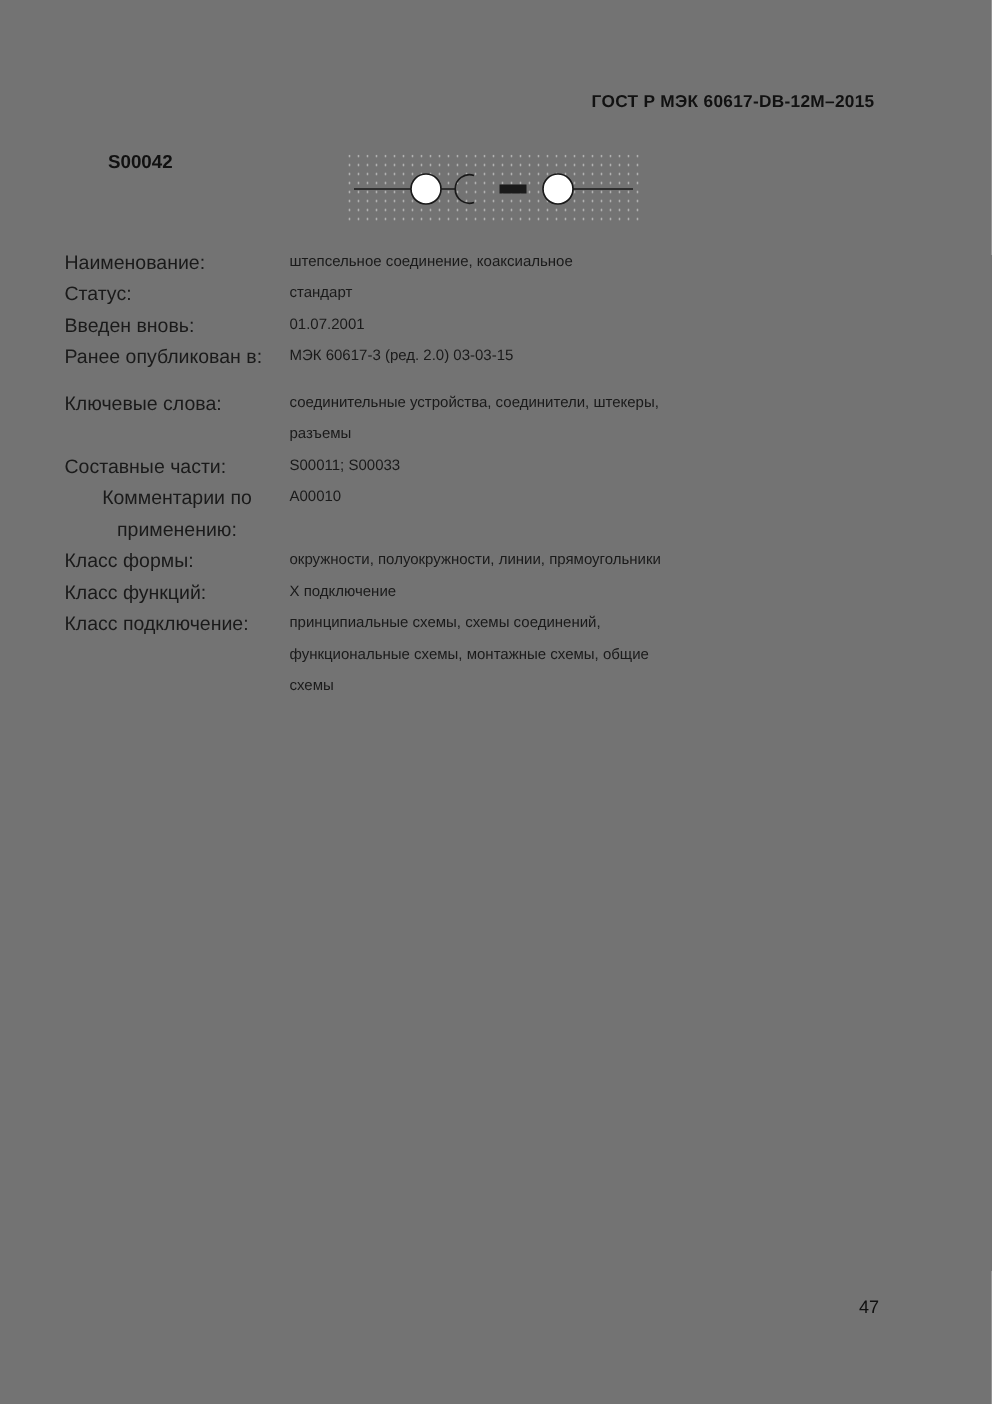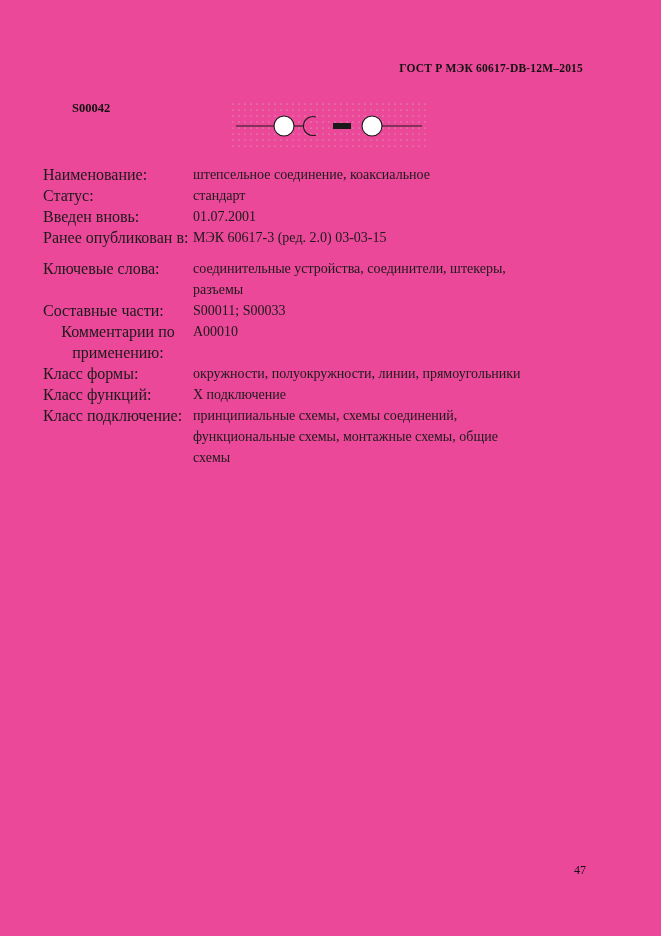--- a/index.html
+++ b/index.html
@@ -11,22 +11,21 @@
     height: 936px;
     background: #ffffff;
     font-family: "Liberation Sans", sans-serif;
     color: #1a1a1a;
     position: relative;
     overflow: hidden;
   }
   .page {
     position: absolute;
     inset: 0;
-    background: #ec4899;
-    font-family: Liberation Serif, serif;
+    background: #737373;
   }
   .header-std {
     position: absolute;
     top: 62px;
     right: 78px;
     font-size: 11.5px;
     font-weight: bold;
     letter-spacing: 0.2px;
     color: #111;
     white-space: nowrap;
@@ -57,27 +56,27 @@
     width: 560px;
   }
   .row {
     display: flex;
     align-items: flex-start;
     margin-bottom: 0px;
   }
   .row .label {
     width: 150px;
     flex: 0 0 150px;
-    font-size: 16px;
+    font-size: 13px;
     line-height: 21px;
     color: #1a1a1a;
   }
   .row .value {
     flex: 1;
-    font-size: 14px;
+    font-size: 10px;
     line-height: 21px;
     color: #1a1a1a;
   }
   .row.gap-above {
     margin-top: 10px;
     justify-content: space-between;
   }
   .value .vline {
     display: block;
   }

